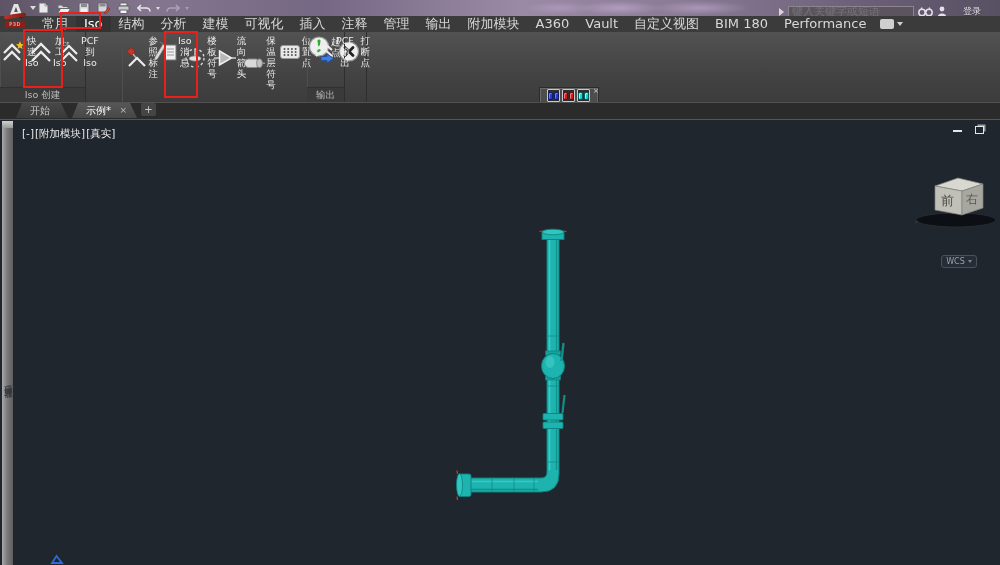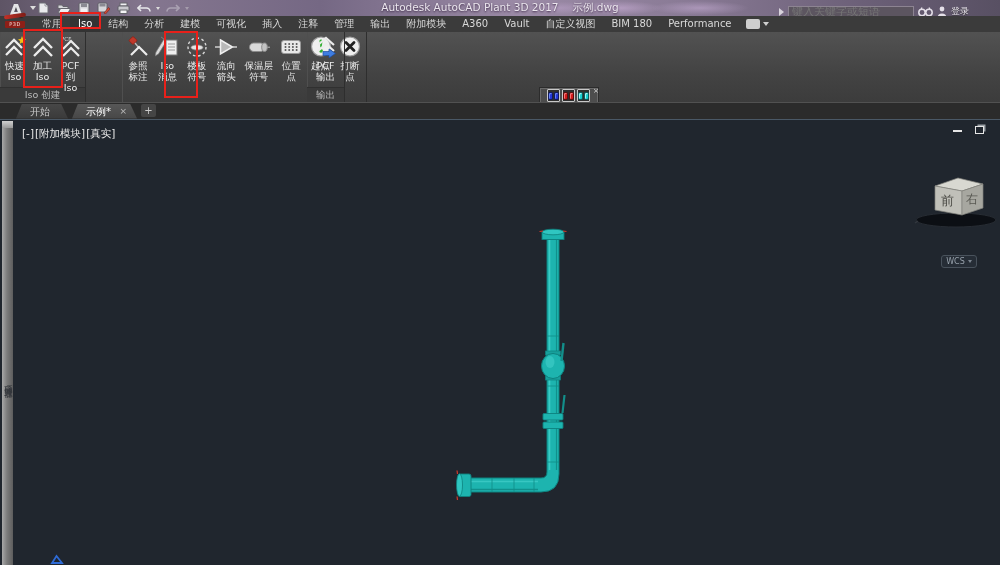--- a/index.html
+++ b/index.html
@@ -32,56 +32,56 @@
 
   .qat { position:absolute; left:36px; top:1px; height:14px; display:flex; align-items:center; gap:5px; }
   .qat .qbtn { width:15px; height:13px; display:flex; align-items:center; justify-content:center; }
   .qat .qdrop { width:0; height:0; border-left:2.5px solid transparent; border-right:2.5px solid transparent; border-top:3px solid #ddd; }
   .dim { opacity:.4; }
 
   .tsearch { position:absolute; top:2px; left:779px; display:flex; align-items:center; gap:4px; }
   .tsearch .adv { width:0; height:0; border-top:4px solid transparent; border-bottom:4px solid transparent; border-left:5px solid #d8d3dc; }
   .tsearch input { width:126px; height:12px; background:#5c5560; border:1px solid #8d8492;
     color:#b9b2bd; font-size:11px; padding:0 3px; outline:none; font-family:inherit; }
-  .signin { display:flex; align-items:center; gap:4px; color:#e6e1e9; font-size:9px; text-shadow:0 1px 1px #333; }
+  .signin { display:flex; align-items:center; gap:16px; color:#e6e1e9; font-size:9px; text-shadow:0 1px 1px #333; }
 
   
   .tabrow { position:absolute; left:0; top:16px; width:1000px; height:16px; background:#3b3b3b;
     display:flex; align-items:center; padding-left:34px; }
-  .rtab { color:#d9d9d9; font-size:10px; padding:0 8px; height:16px; line-height:16px; white-space:nowrap; cursor:default; }
+  .rtab { color:#d9d9d9; font-size:13px; padding:0 8px; height:16px; line-height:16px; white-space:nowrap; cursor:default; }
   .rtab.hl { background:#333; color:#fff; }
   .ribbon-toggle { margin-left:6px; display:flex; align-items:center; gap:3px; }
   .ribbon-toggle .box { width:14px; height:10px; background:#cfcfcf; border-radius:2px; }
   .ribbon-toggle .tri { width:0; height:0; border-left:3px solid transparent; border-right:3px solid transparent; border-top:4px solid #cfcfcf; }
 
   
   .ribbon { position:absolute; left:0; top:32px; width:1000px; height:70px;
     background:linear-gradient(#525252,#434343 60%,#3c3c3c); }
   .panel { position:absolute; top:0; height:70px; border-right:1px solid #2e2e2e; box-shadow:1px 0 0 #4f4f4f inset; }
   .panel .btns { height:55px; display:flex; justify-content:space-evenly; align-items:flex-start; padding-top:1px; }
   .panel .ptitle { height:15px; line-height:14px; text-align:center; font-size:9.5px; color:#bcbcbc;
     background:#3a3a3a; border-top:1px solid #303030; }
-  .rbtn { display:flex; flex-direction:column; width:27px; cursor:default; }
+  .rbtn { display:flex; flex-direction:row; align-items:center; width:27px; cursor:default; }
   .rbtn.wide { width:33px; }
   .rbtn .ric { height:25px; display:flex; align-items:flex-end; justify-content:center; }
   .rbtn .rlabel { white-space:pre-line; text-align:center; font-size:9.5px; line-height:11px; color:#ececec; margin-top:2px; }
 
   
   .minibar { position:absolute; left:539px; top:55px; width:60px; height:17px;
     background:#4d4d4d; border:1px solid #2c2c2c; box-shadow:0 0 0 1px #6a6a6a inset;
     display:flex; align-items:center; gap:2px; padding:0 2px 0 4px; }
   .minibar .grip { width:2px; height:11px; background:linear-gradient(#888,#555); margin-right:1px; }
   .mbtn { width:16px; height:13px; background:#2e2e2e; border:1px solid #c9c9c9; border-radius:1px;
     display:flex; align-items:center; justify-content:center; gap:1px; }
   .mbtn i { display:block; width:5px; height:8px; border-radius:2px; border:1px solid rgba(0,0,0,.55); }
   .minibar .mclose { color:#d8d8d8; font-size:7px; line-height:7px; margin-left:1px; align-self:flex-start; }
 
   
   .filetabs { position:absolute; left:0; top:102px; width:1000px; height:17px; background:#2b2b2b;
-    border-top:1px solid #515151; display:flex; align-items:center; padding-left:16px; }
+    border-top:1px solid #515151; display:flex; align-items:flex-start; padding-left:16px; }
   .ftab { height:15px; line-height:15px; font-size:10px; color:#c9c9c9; padding:0 18px 0 14px;
     background:linear-gradient(#474747,#3a3a3a); margin-right:4px; position:relative;
     clip-path:polygon(6px 0, calc(100% - 7px) 0, 100% 100%, 0 100%); }
   .ftab.active { background:linear-gradient(#575757,#474747); color:#fff; padding-right:26px; }
   .ftab.active .fclose { position:absolute; right:10px; top:0; font-size:9px; color:#bbb; }
   .fplus { width:15px; height:13px; margin-bottom:1px; background:#454545; border-radius:2px;
     color:#ccc; font-size:10px; line-height:13px; text-align:center; }
 
   
   .workspace { position:absolute; left:0; top:119px; width:1000px; height:446px;
@@ -111,23 +111,20 @@
   .anno1 { left:60px; top:12px; width:41px; height:17px; }
   .anno2 { left:23px; top:29px; width:40px; height:59px; }
   .anno3 { left:164px; top:31px; width:34px; height:67px; }
 </style>
 </head>
 <body>
 
 <div id="app">
 
   <div class="titlebar">
-    <div class="title-text">
-      <span>Autodesk AutoCAD Plant 3D 2017</span><span class="doc">示例.dwg</span>
-    </div>
     <div class="qat">
       <span class="qbtn">
         <svg width="11" height="12" viewBox="0 0 11 12">
             <path d="M1 1 h6 l3 3 v7 h-9 z" fill="#e9e9ec" stroke="#6d6d74" stroke-width="1"></path>
             <path d="M7 1 v3 h3" fill="none" stroke="#9a9aa2" stroke-width="1"></path>
           </svg>
       </span>
       <span class="qbtn">
         <svg width="14" height="11" viewBox="0 0 14 11">
             <path d="M1 2 h4 l1 1.5 h5 v2 h-10 z" fill="#d8d8dc" stroke="#66666d"></path>

